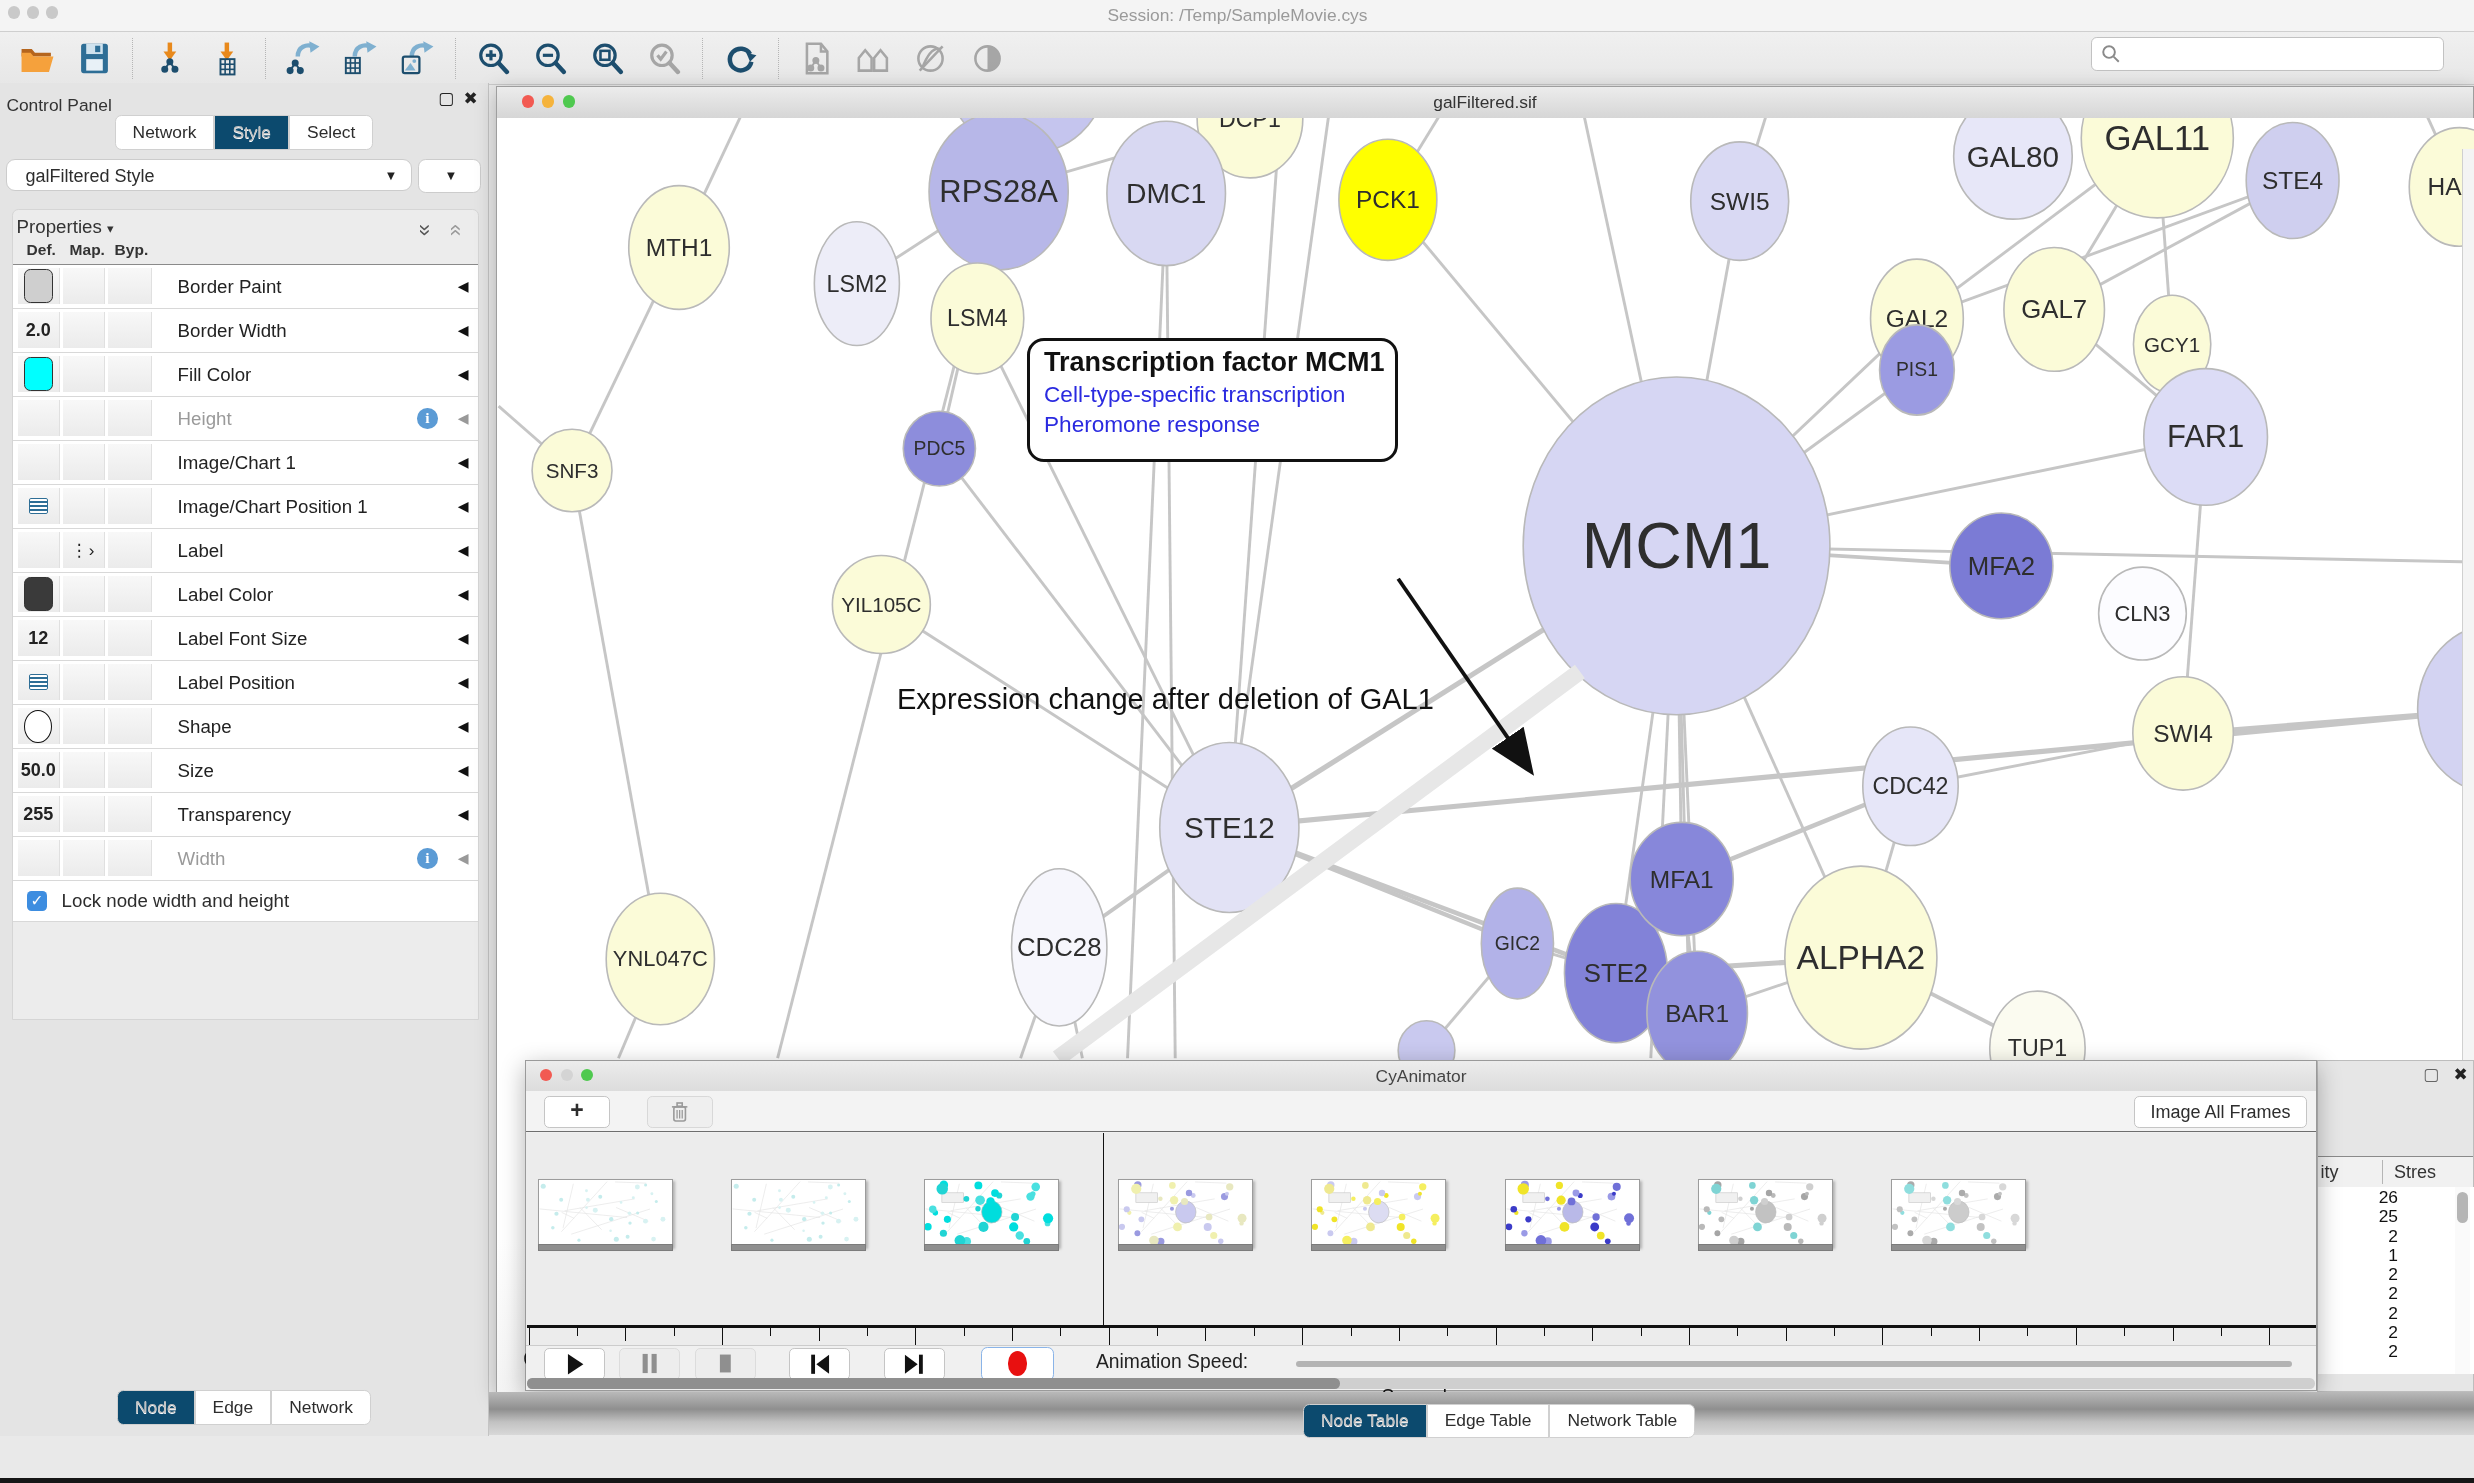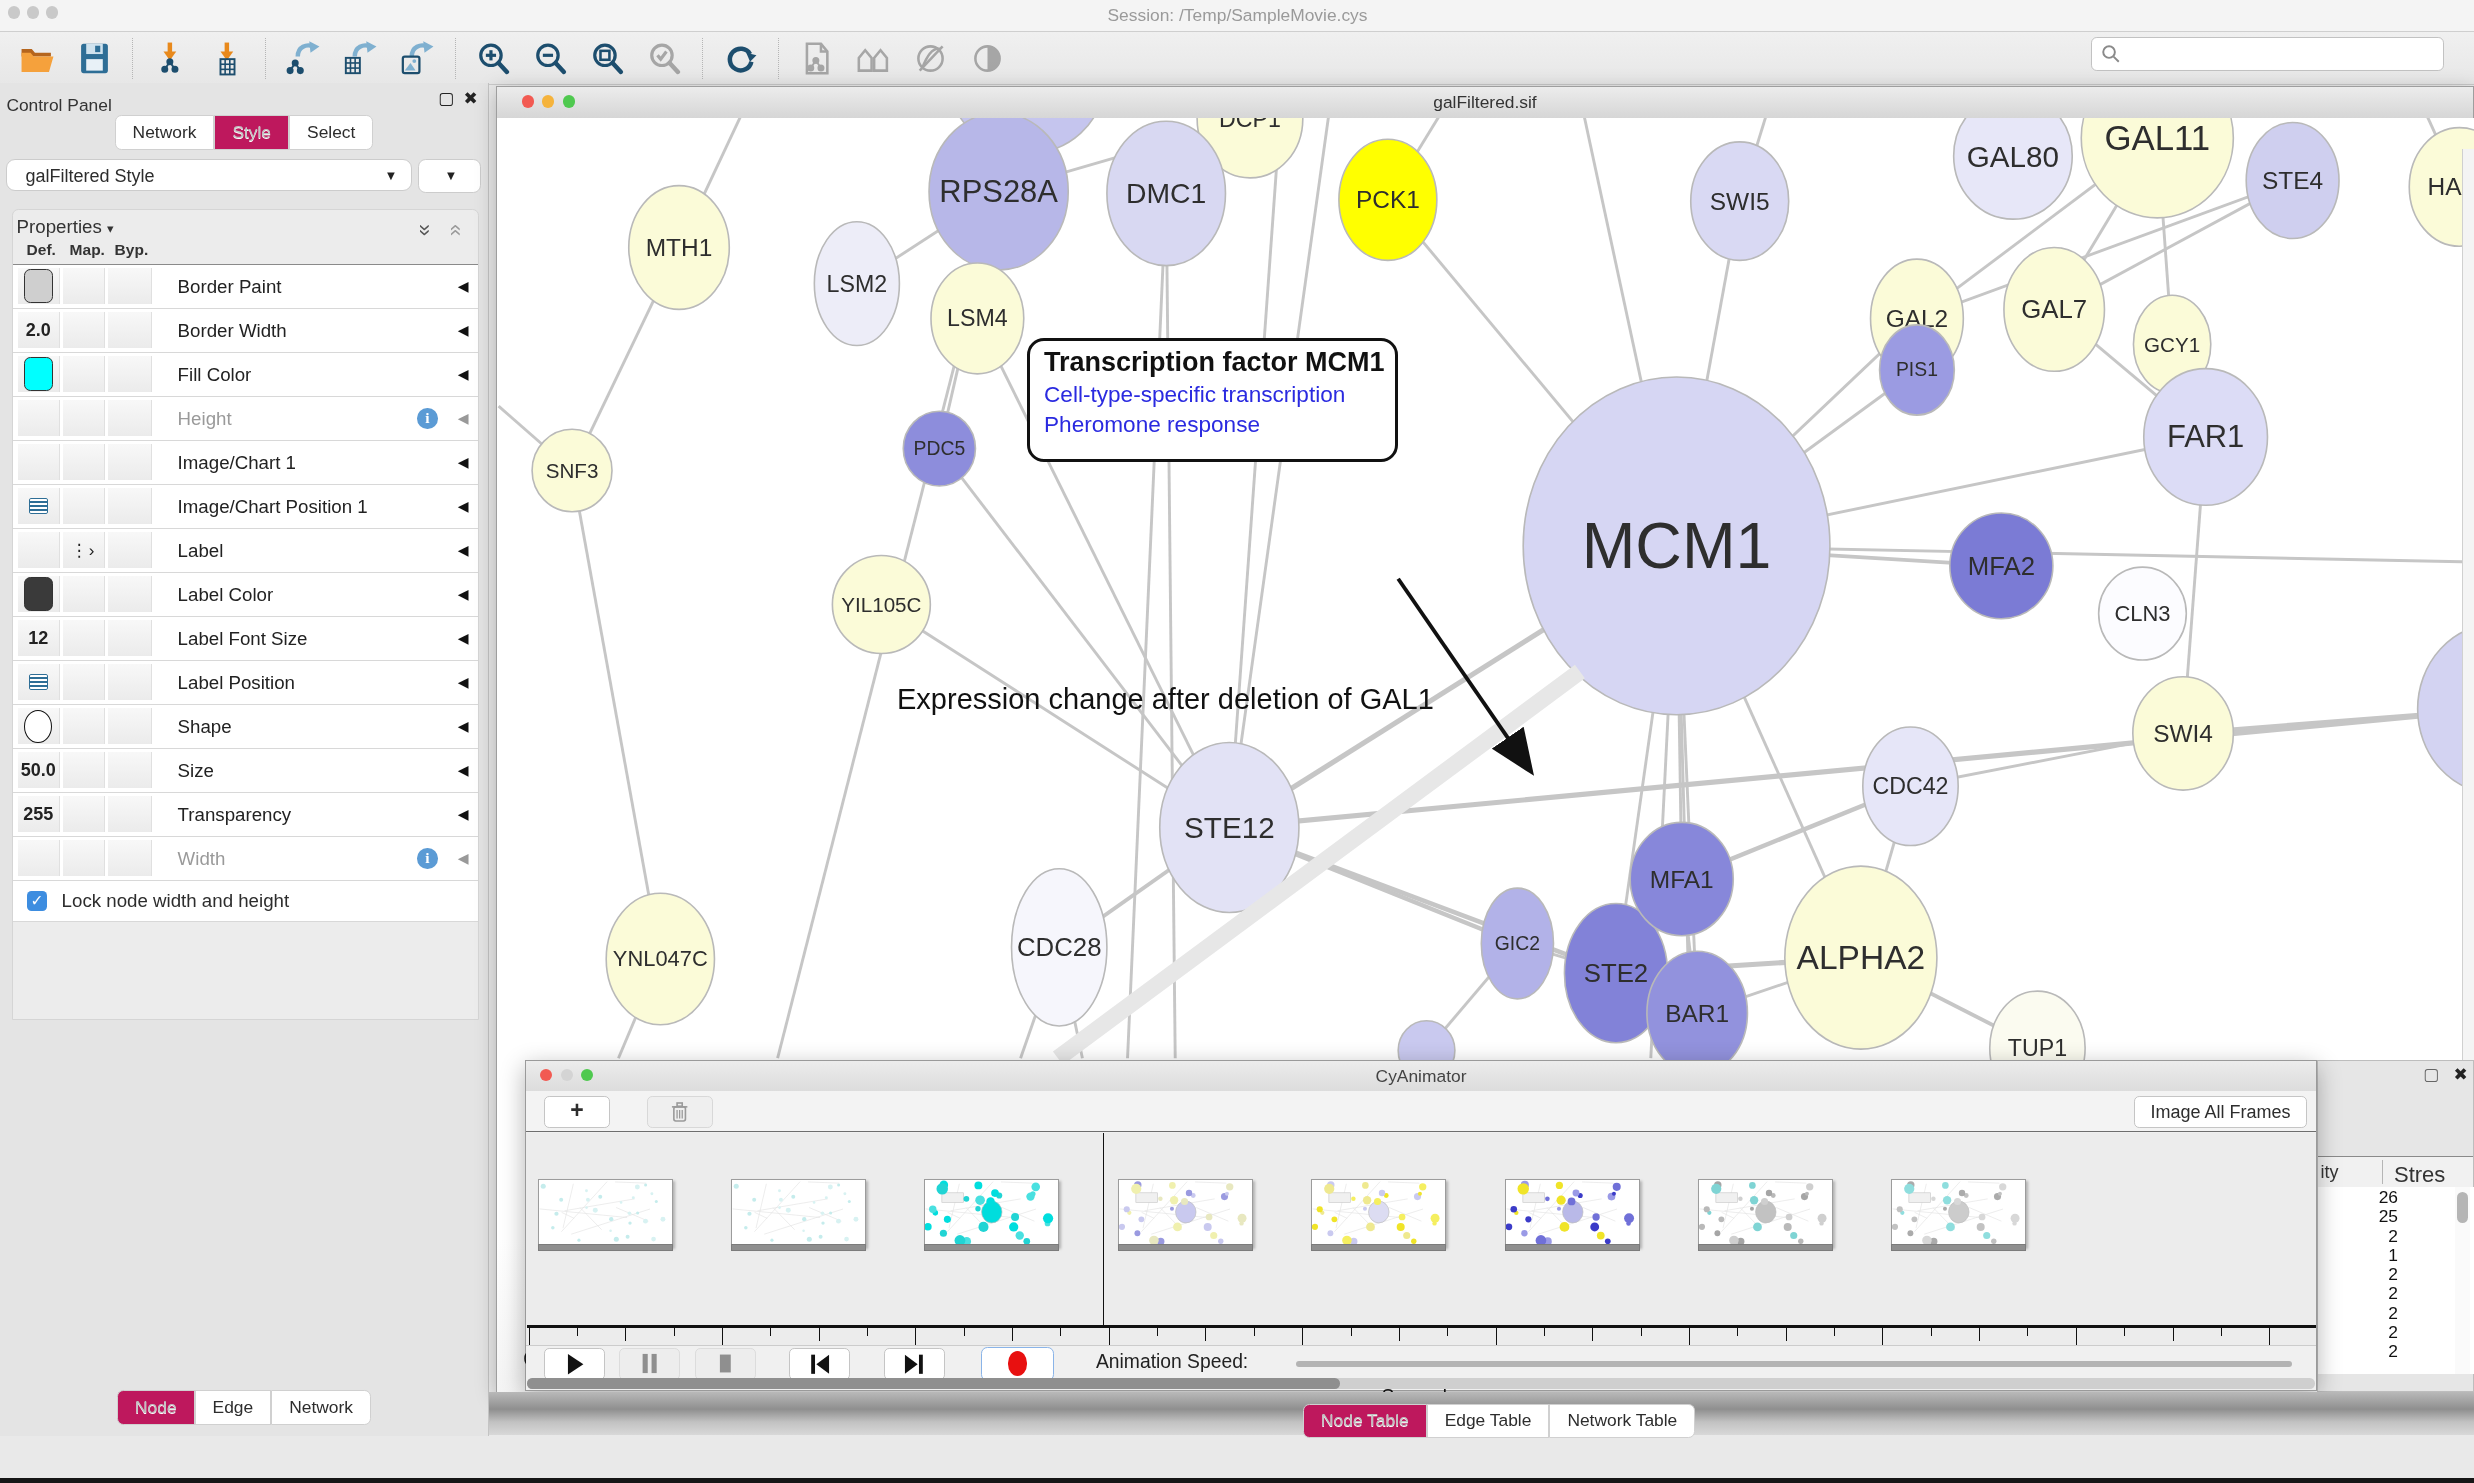--- a/index.html
+++ b/index.html
@@ -17,21 +17,21 @@
   .tb-btn{width:57px;height:43px;display:flex;align-items:center;justify-content:center;background:transparent;border:none;}
   #search-box{right:31px;top:37px;width:353px;height:34px;background:#fff;border:1.3px solid #c2c2c2;border-radius:5.8px;display:flex;align-items:center;padding-left:7.7px;box-sizing:border-box;}
   
   #control-panel{left:0;top:83px;width:488px;height:1353px;background:#e4e4e4;border-right:0.6px solid #c4c4c4;}
   #cp-title{left:6.4px;top:12px;font-size:17.4px;color:#333;}
   .win-icon{font-size:17px;color:#222;font-weight:bold;}
   #cp-tabs{left:0;top:32px;width:488px;display:flex;justify-content:center;}
   .tab{font-size:17.4px;padding:5.8px 17px;background:#fff;border:0.6px solid #d0d0d0;}
   .tab:first-child{border-radius:6.4px 0 0 6.4px;}
   .tab:last-child{border-radius:0 6.4px 6.4px 0;}
-  .tab.sel{background:#be185d;color:#c0c0c0;text-shadow:0 0.6px 0 #fff;}
+  .tab.sel{background:#0c4a6e;color:#c0c0c0;text-shadow:0 0.6px 0 #fff;}
   #style-row{left:6.4px;top:76px;width:475px;height:32px;}
   #style-combo{position:absolute;left:0;top:0;width:406px;height:32px;background:#fff;border:0.6px solid #ccc;border-radius:9px;font-size:18px;line-height:32px;padding-left:18px;box-sizing:border-box;}
   #style-combo .arr,#style-menu-btn .arr{position:absolute;right:14px;top:0;line-height:32px;font-size:13px;color:#222;}
   #style-menu-btn{position:absolute;right:0;top:0;width:61px;height:32px;background:#fff;border:0.6px solid #ccc;border-radius:7.7px;}
   #prop-box{left:11.6px;top:126px;width:465px;height:809px;background:#ececec;border:0.6px solid #d5d5d5;border-radius:6.4px 6.4px 0 0;}
   #prop-header{position:relative;height:31px;line-height:34px;}
   #prop-header .ph-label{font-size:18.7px;color:#333;margin-left:4px;}
   .dbl-chev{position:absolute;top:2.6px;font-size:22px;color:#555;display:inline-block;}
   #prop-colhead{position:relative;height:23px;font-size:15.5px;font-weight:bold;color:#333;}
   #prop-colhead span{position:absolute;top:0;}
@@ -88,21 +88,21 @@
   #record-dot{width:19.3px;height:24.5px;border-radius:50%;background:#e81010;}
   #speed-label{position:absolute;left:570px;top:5.2px;font-size:19.3px;color:#222;}
   #speed-track{position:absolute;left:770px;top:15px;width:996px;height:5.8px;border-radius:3.2px;background:#b3b3b3;}
   #cya-hscroll{position:absolute;left:1.3px;bottom:1.3px;width:1788px;height:10.3px;background:#cfcfcf;border-radius:5.2px;}
   #cya-hthumb{position:absolute;left:0;top:0;width:813px;height:10.3px;background:#8f8f8f;border-radius:5.2px;}
   
   #table-panel{left:2317px;top:1060px;width:157px;height:332px;background:#e6e6e6;border:0.6px solid #bdbdbd;box-sizing:border-box;}
   #tp-icons{position:absolute;right:5.2px;top:2.6px;}
   #tp-head{position:absolute;left:0;top:95px;width:100%;height:30px;background:#f1f1f1;border-top:1.3px solid #8a8a8a;border-bottom:0.6px solid #c9c9c9;}
   #tp-col1{position:absolute;left:2.6px;top:5.2px;font-size:18px;color:#333;}
-  #tp-col2{position:absolute;left:76px;top:5.2px;font-size:22px;color:#333;}
+  #tp-col2{position:absolute;left:76px;top:5.2px;font-size:18px;color:#333;}
   #tp-divider{position:absolute;left:64px;top:2.6px;width:0.6px;height:24.5px;background:#b5b5b5;}
   #tp-list{position:absolute;left:0;top:126px;width:137px;height:187px;background:#fff;overflow:hidden;padding-left:25px;}
   .tp-row{height:19.3px;font-size:17.4px;text-align:right;padding-right:82px;color:#111;}
   #tp-vscroll{position:absolute;right:2.6px;top:126px;width:15.5px;height:187px;background:#fafafa;}
   #tp-vthumb{position:absolute;left:1.9px;top:5.2px;width:11px;height:31px;background:#b5b5b5;border-radius:5.8px;}
   
   #bottom-tabbar{left:489px;top:1392px;width:1986px;height:43px;background:linear-gradient(180deg,#b9b9b9,#8f8f8f 40%,#c2c2c2 70%,#d8d8d8);}
   #bt-tabs{position:absolute;left:814px;top:11.6px;display:flex;}
   #statusbar{left:0;top:1435px;width:2475px;height:44px;background:#ededed;border-top:0.6px solid #cfcfcf;}
   #list-btn{position:absolute;left:5.2px;top:7.7px;width:40px;height:32px;background:#f4f4f4;border:0.6px solid #b9b9b9;display:flex;align-items:center;justify-content:center;}

